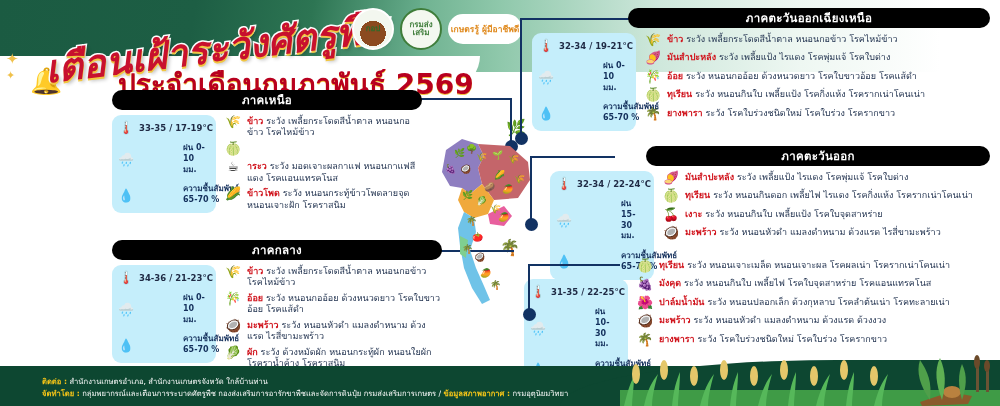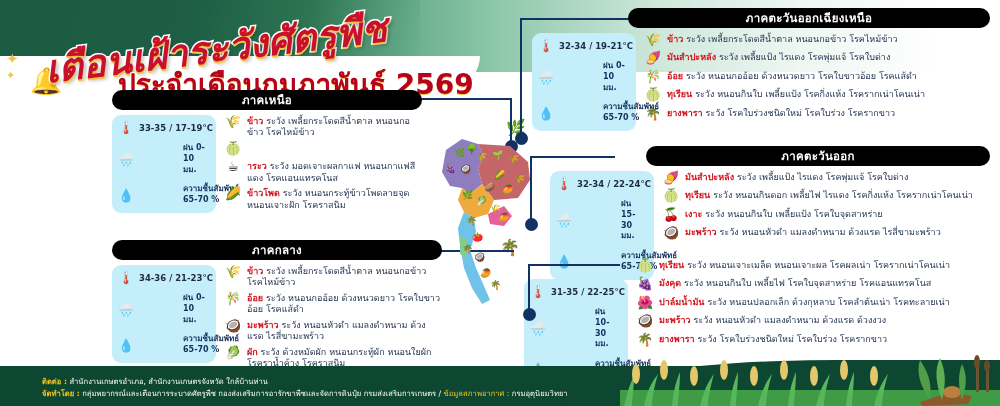--- a/index.html
+++ b/index.html
@@ -137,40 +137,45 @@
   }
 
   
   .map-wrap { position: absolute; left: 432px; top: 128px; width: 112px; height: 185px; z-index: 2; }
 
   
   .footer-text { position: absolute; left: 14px; bottom: 6px; z-index: 5; }
   .f-line { font-size: 7.6px; line-height: 1.55; white-space: nowrap; }
   .f-label { color: #f5c518; font-weight: bold; padding-left: 28px; }
   .f-body { color: #ffffff; }
-  .f-alt { color: #f5c518; font-weight: normal; text-align: center; }
+  .f-alt { color: #f5c518; font-weight: bold; text-align: center; }
 
   .deco-veg { position: absolute; font-size: 16px; line-height: 1; }
 </style>
 </head>
 <body>
 
 <div id="poster">
 
   <div class="bg-top"></div>
   <div class="bg-top-left-block"></div>
   <div class="bg-white-swoosh"></div>
 
   <div class="sparkles">✦<br><span style="font-size:11px;">✦</span></div>
   <div class="bell-circle"></div>
   <div class="bell-glyph">🔔</div>
 
   <div class="title-main">เตือนเฝ้าระวังศัตรูพืช</div>
   <div class="title-sub">ประจำเดือนกุมภาพันธ์ 2569</div>
 
+  <div class="logos">
+    <div class="logo l1">กอป</div>
+    <div class="logo l2">กรมส่งเสริม</div>
+    <div class="logo l3">เกษตรรู้ ผู้มีอาชีพดี</div>
+  </div>
 
   <div class="conn" style="left:352px; top:98px; width:160px; height:2px;"></div>
   <div class="conn" style="left:510px; top:98px; width:2px; height:48px;"></div>
   <div class="conn-dot" style="left:505px; top:140px;"></div>
 
   <div class="conn" style="left:348px; top:250px; width:166px; height:2px;"></div>
   <div class="conn" style="left:512px; top:250px; width:2px; height:-0px;"></div>
   <div class="conn-dot" style="left:401px; top:244px;"></div>
 
   <div class="conn" style="left:520px; top:18px; width:110px; height:2px;"></div>

